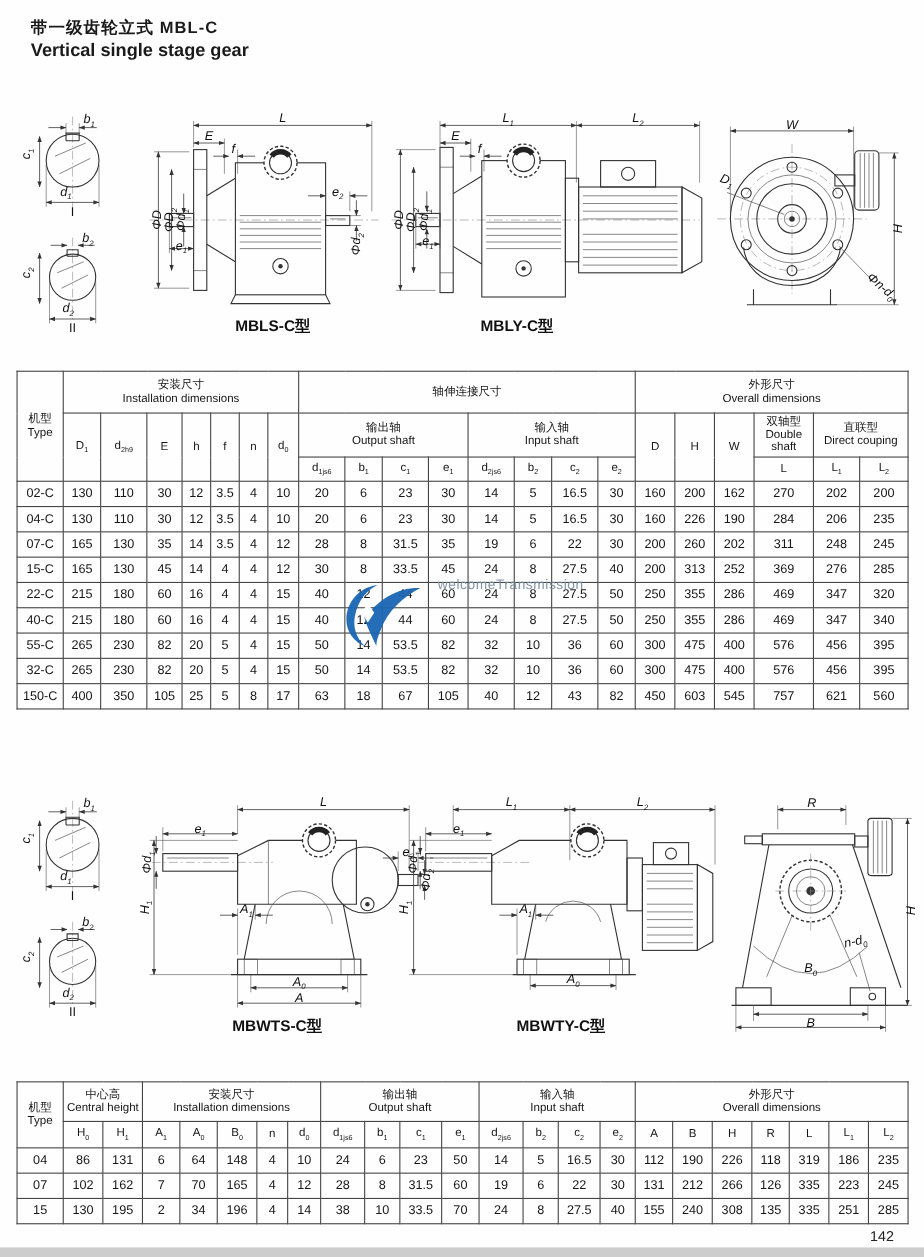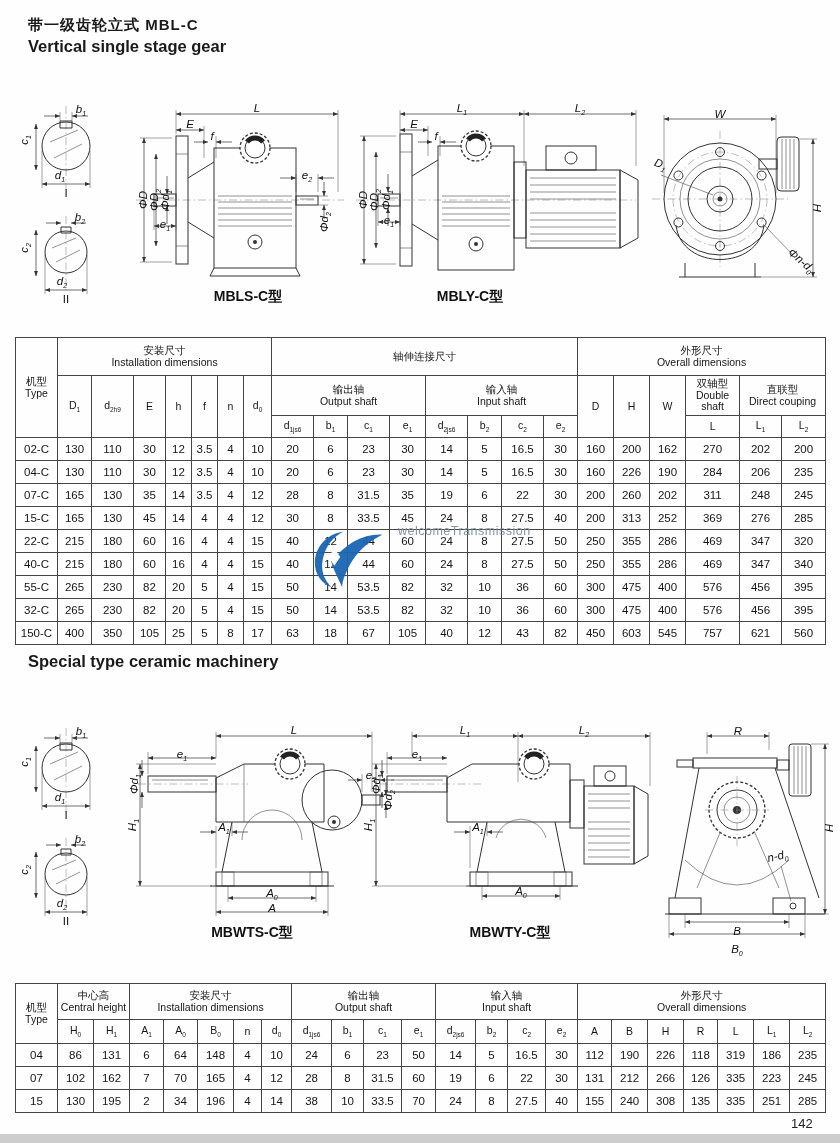--- a/index.html
+++ b/index.html
@@ -235,21 +235,20 @@
   <line class="dim" x1="168" y1="36" x2="168" y2="174"></line>
   <line class="thin" x1="16" y1="72" x2="68" y2="92"></line>
   <line class="thin" x1="118" y1="121" x2="148" y2="152"></line>
 </svg>
 <span class="dlbl" style="left:720px;top:109px">W</span>
 <span class="dlbl rot" style="left:818px;top:208px">H</span>
 <span class="dlbl" style="left:660px;top:166px;transform:translate(-50%,-50%) rotate(20deg)">D<sub>1</sub></span>
 <span class="dlbl" style="left:800px;top:262px;transform:translate(-50%,-50%) rotate(40deg)">Φn-d<sub>0</sub></span>
 
 <div class="sec-title" style="top:650px">
-  <span class="t-en">Special type ceramic machinery</span>
 </div>
 
 <svg class="draw" style="left:20px;top:722px" width="100" height="210" viewBox="0 0 100 210">
   <line class="cl" x1="46" y1="6" x2="46" y2="90"></line>
   <circle class="ol" cx="46" cy="46" r="24"></circle>
   <path class="ol" d="M40,28 v-7 h12 v7 M40,28 h12"></path>
   <path class="thin" d="M30,42 L58,30 M34,58 L62,44"></path>
   <line class="ext" x1="40" y1="21" x2="40" y2="12"></line>
     <line class="ext" x1="52" y1="21" x2="52" y2="12"></line>
   <line class="dimE" x1="24" y1="16" x2="40" y2="16"></line>
@@ -415,21 +414,21 @@
   <line class="ext" x1="30" y1="194" x2="30" y2="208"></line>
     <line class="ext" x1="134" y1="194" x2="134" y2="208"></line>
   <line class="dim" x1="30" y1="202" x2="134" y2="202"></line>
   <line class="ext" x1="14" y1="194" x2="14" y2="218"></line>
     <line class="ext" x1="150" y1="194" x2="150" y2="218"></line>
   <line class="dim" x1="14" y1="214" x2="150" y2="214"></line>
 </svg>
 <span class="dlbl" style="left:738px;top:726px">R</span>
 <span class="dlbl rot" style="left:830px;top:828px">H</span>
 <span class="dlbl" style="left:778px;top:858px;transform:translate(-50%,-50%) rotate(-12deg)">n-d<sub>0</sub></span>
-<span class="dlbl" style="left:737px;top:944px">B<sub>0</sub></span>
+<span class="dlbl" style="left:737px;top:876px">B<sub>0</sub></span>
 <span class="dlbl" style="left:737px;top:926px">B</span>
 
 <table class="dim-table" id="table1">
   <colgroup>
     <col style="width:42px">
       <col style="width:34px">
       <col style="width:42px">
       <col style="width:32px">
     <col style="width:26px">
       <col style="width:26px">

